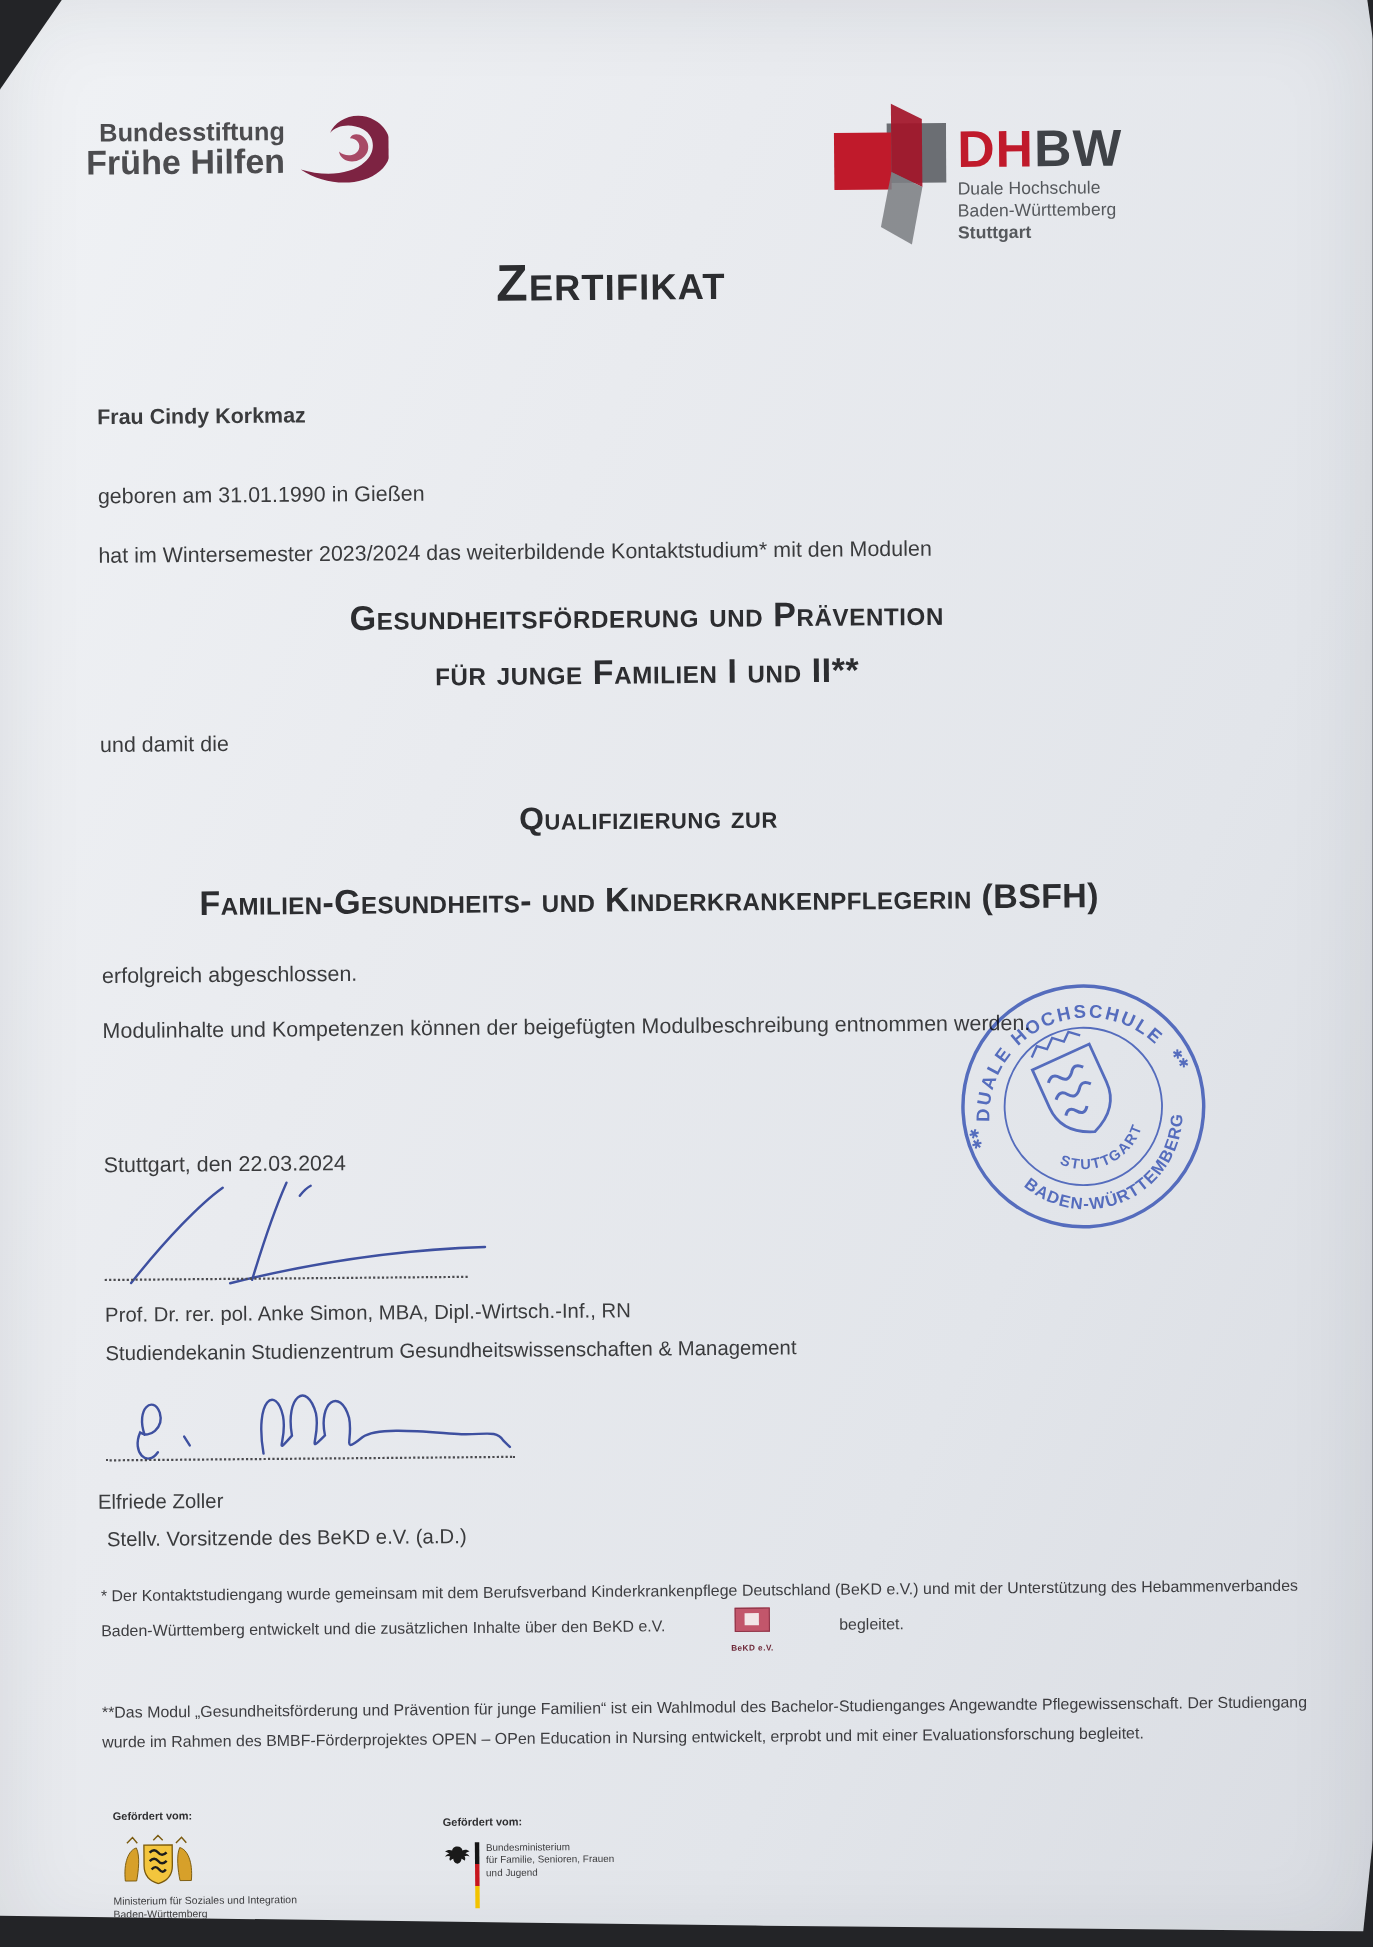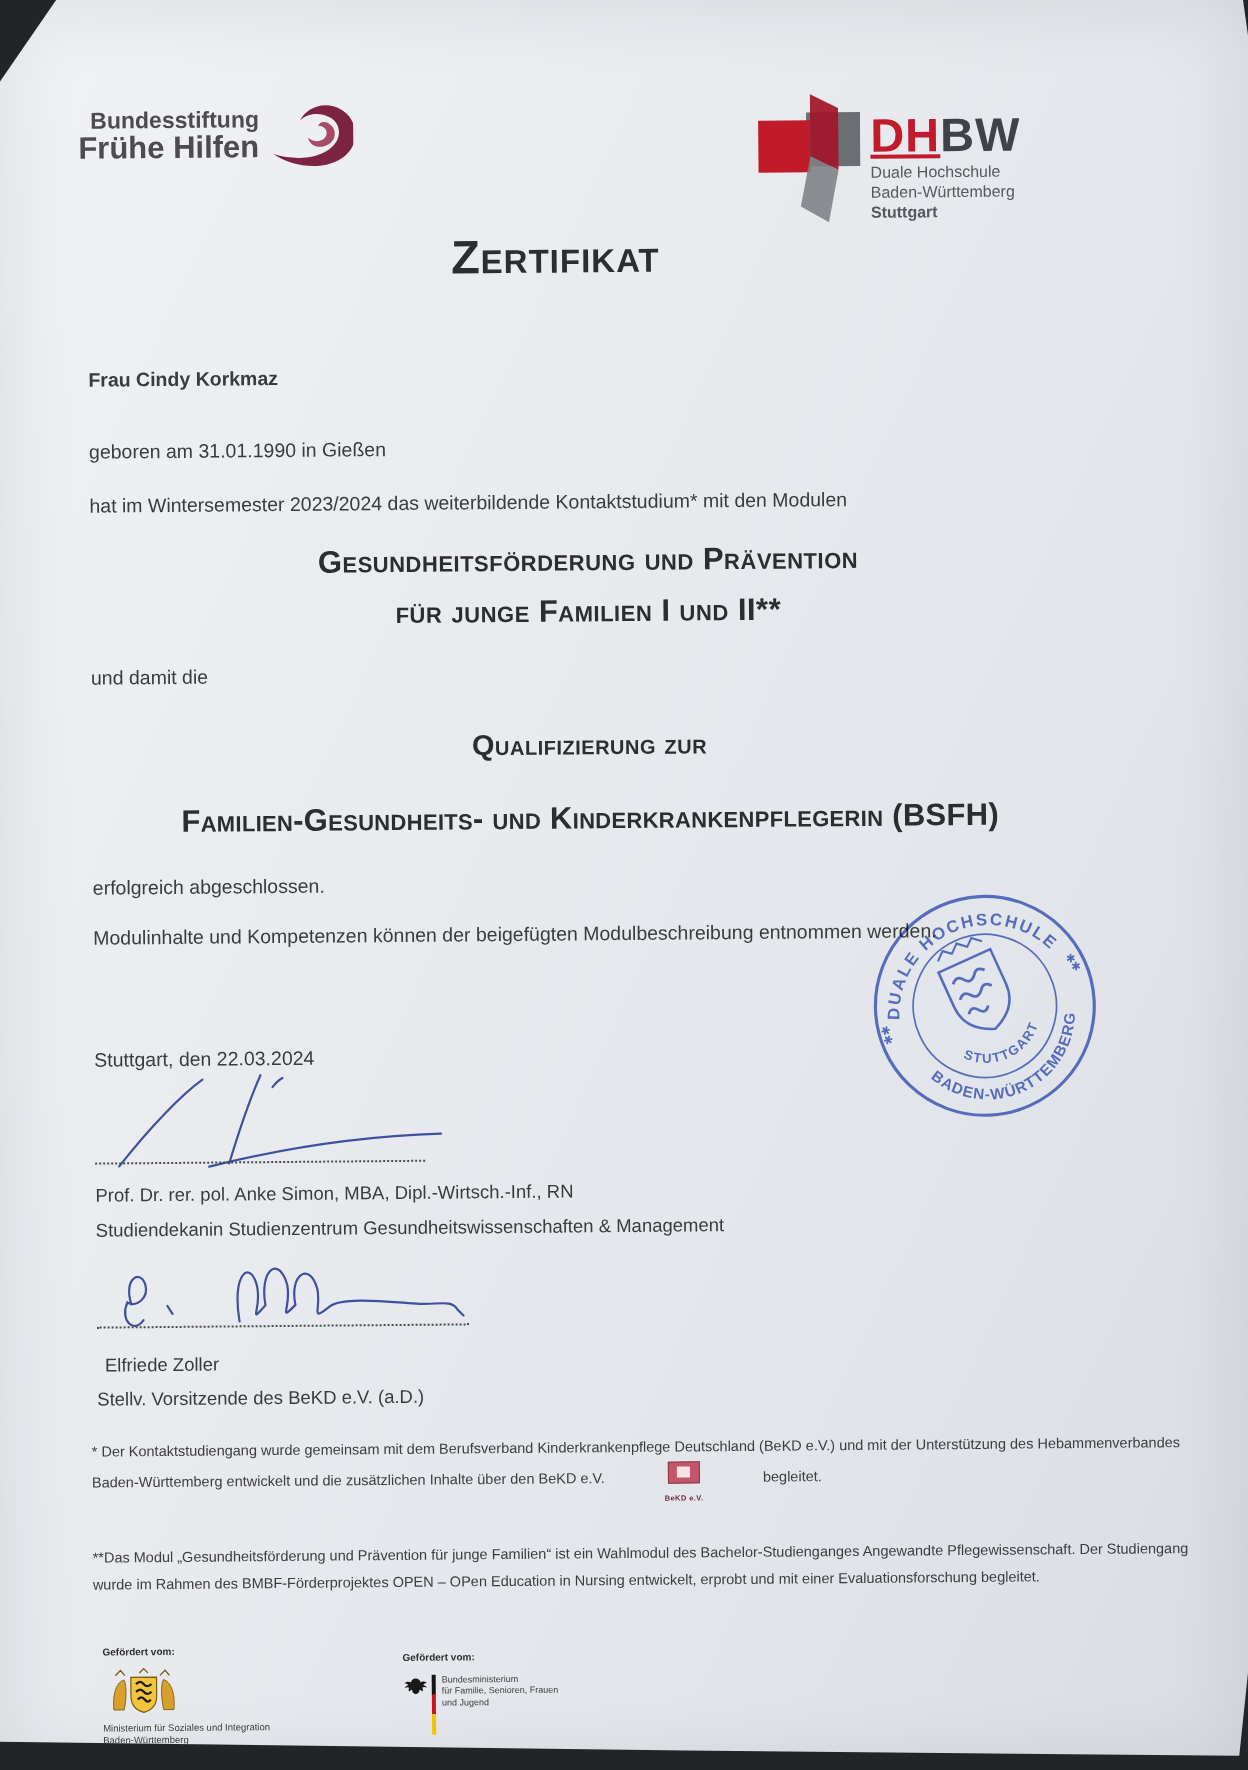--- a/index.html
+++ b/index.html
@@ -19,21 +19,21 @@
   .abs{position:absolute;}
 
   
   .bsfh-logo{left:84px;top:100px;display:flex;align-items:center;gap:10px;}
   .bsfh-text{text-align:right;color:#4c4c4f;line-height:1.05;}
   .bsfh-text .l1{font-size:23px;font-weight:700;}
   .bsfh-text .l2{font-size:31px;font-weight:700;}
   .dhbw-logo{left:748px;top:86px;display:flex;align-items:flex-start;}
   .dhbw-text{margin-left:10px;margin-top:28px;}
   .dhbw-abbr{font-size:47px;font-weight:700;letter-spacing:1px;line-height:1;}
-  .dhbw-abbr .red{color:#c01a2b;text-decoration:underline;}
+  .dhbw-abbr .red{color:#c01a2b;}
   .dhbw-abbr .gry{color:#3f4247;}
   .dhbw-sub{font-size:16px;color:#55585c;line-height:1.25;margin-top:4px;}
   .dhbw-sub .b{font-weight:700;}
 
   .doc-title{left:0;top:228px;width:1120px;text-align:center;
     font-variant:small-caps;font-weight:700;font-size:47px;letter-spacing:1px;color:#2c2d30;}
 
   .bodyline{font-size:19.5px;color:#3a3b3d;}
   .bold{font-weight:700;}
 
@@ -51,21 +51,21 @@
   .modnote{left:92px;top:922px;}
   .placedate{left:92px;top:1044px;}
 
   .sigsvg{pointer-events:none;}
   .dotline{border-bottom:2.5px dotted #4a4a4e;height:0;}
   .dot1{left:92px;top:1158px;width:330px;}
   .dot2{left:92px;top:1322px;width:372px;}
   .signame{font-size:18.5px;color:#3a3b3d;}
   .prof{left:92px;top:1180px;}
   .dekanin{left:92px;top:1215px;}
-  .zoller{left:100px;top:1350px;}
+  .zoller{left:84px;top:1350px;}
   .stellv{left:92px;top:1384px;}
 
   .stamp{left:862px;top:888px;width:242px;height:242px;transform:rotate(-24deg);opacity:.85;mix-blend-mode:multiply;}
 
   .footnote{font-size:14.5px;color:#3d3d40;line-height:30px;}
   .fn1{left:86px;top:1432px;width:1096px;}
   .fn2{left:86px;top:1540px;width:1100px;line-height:27px;}
   .bekd-wrap{display:inline-block;width:150px;text-align:center;vertical-align:middle;position:relative;height:34px;}
   .bekd-box{display:inline-block;width:30px;height:20px;background:#c2566b;border:1px solid #8e3548;position:relative;}
   .bekd-box::after{content:"";position:absolute;left:8px;top:4px;width:13px;height:11px;background:#f2e6e8;}

